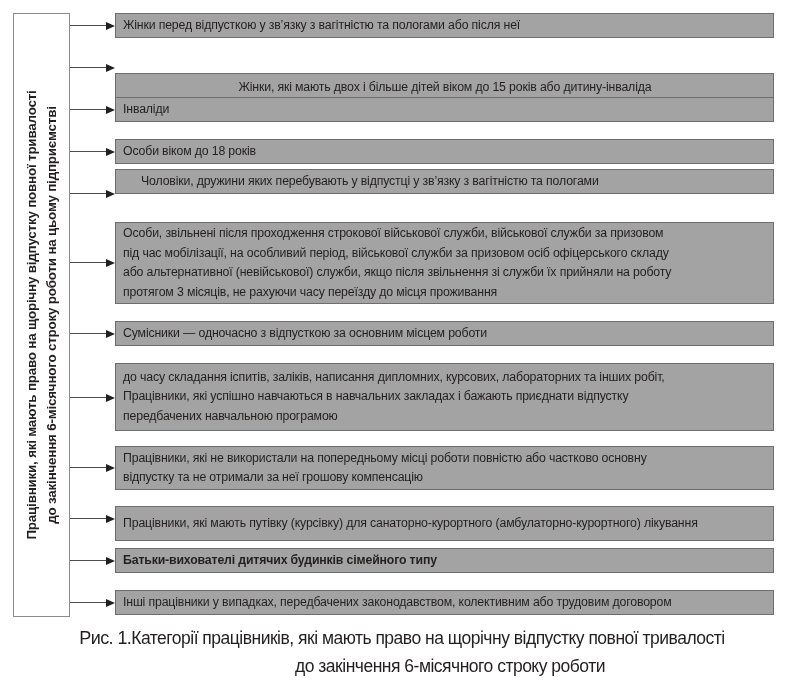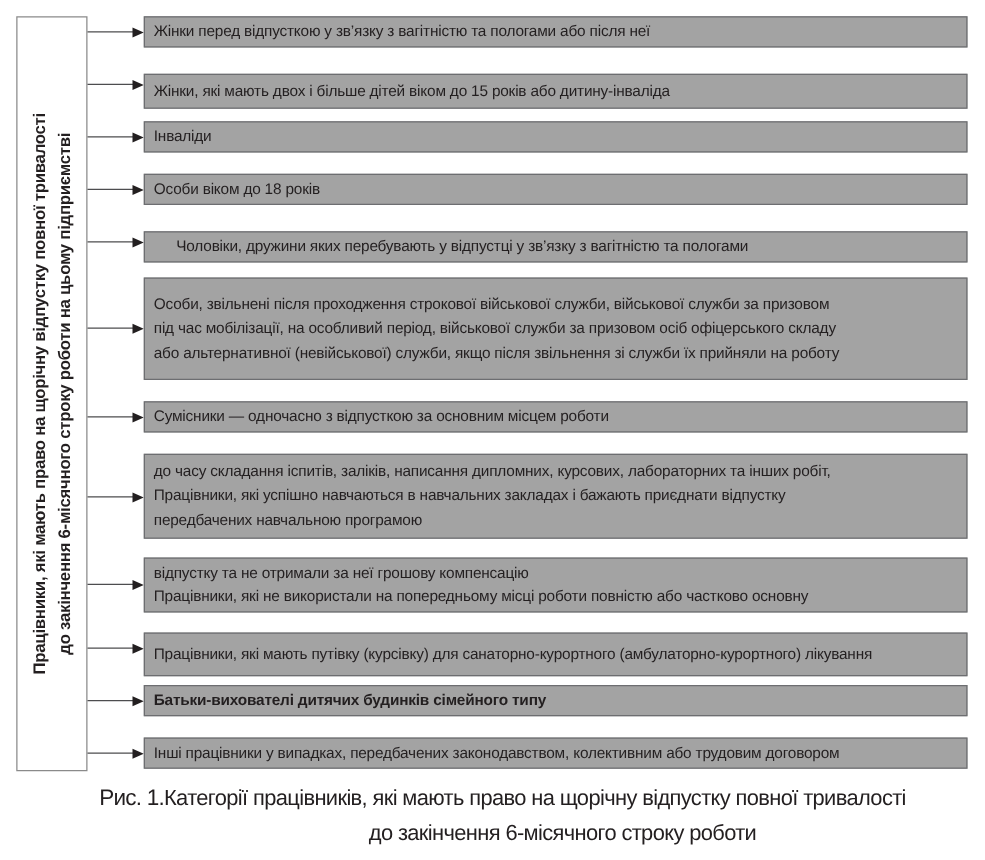--- a/index.html
+++ b/index.html
@@ -73,48 +73,49 @@
       <div class="arrow"></div>
     </div>
   <div class="conn" style="top:602px;">
       <div class="line"></div>
       <div class="arrow"></div>
     </div>
 
   <div class="item" style="top:13px;height:25px;">
     <span>Жінки перед відпусткою у зв’язку з вагітністю та пологами або після неї</span>
   </div>
-  <div class="item" style="top:59px;height:28px;">
+  <div class="item" style="top:73px;height:28px;align-items:center;">
     <span>Жінки, які мають двох і більше дітей віком до 15 років або дитину-інваліда</span>
   </div>
   <div class="item" style="top:97px;height:25px;">
     <span>Інваліди</span>
   </div>
   <div class="item" style="top:139px;height:25px;">
     <span>Особи віком до 18 років</span>
   </div>
-  <div class="item" style="top:185px;height:25px;padding-left:25px;">
+  <div class="item" style="top:169px;height:25px;padding-left:25px;">
     <span>Чоловіки, дружини яких перебувають у відпустці у зв’язку з вагітністю та пологами</span>
   </div>
   <div class="item" style="top:222px;height:82px;line-height:19.5px;">
     <span>Особи, звільнені після проходження строкової військової служби, військової служби за призовом</span>
     <span>під час мобілізації, на особливий період, військової служби за призовом осіб офіцерського складу</span>
     <span>або альтернативної (невійськової) служби, якщо після звільнення зі служби їх прийняли на роботу</span>
+    <span>протягом 3 місяців, не рахуючи часу переїзду до місця проживання</span>
   </div>
   <div class="item" style="top:321px;height:25px;">
     <span>Сумісники — одночасно з відпусткою за основним місцем роботи</span>
   </div>
   <div class="item" style="top:363px;height:68px;line-height:19.5px;">
     <span>до часу складання іспитів, заліків, написання дипломних, курсових, лабораторних та інших робіт,</span>
     <span>Працівники, які успішно навчаються в навчальних закладах і бажають приєднати відпустку</span>
     <span>передбачених навчальною програмою</span>
   </div>
   <div class="item" style="top:446px;height:44px;line-height:19px;">
+    <span>Працівники, які не використали на попередньому місці роботи повністю або частково основну</span>
     <span>відпустку та не отримали за неї грошову компенсацію</span>
-    <span>Працівники, які не використали на попередньому місці роботи повністю або частково основну</span>
   </div>
   <div class="item" style="top:506px;height:35px;">
     <span>Працівники, які мають путівку (курсівку) для санаторно-курортного (амбулаторно-курортного) лікування</span>
   </div>
   <div class="item" style="top:548px;height:25px;font-weight:bold;">
     <span>Батьки-вихователі дитячих будинків сімейного типу</span>
   </div>
   <div class="item" style="top:590px;height:25px;">
     <span>Інші працівники у випадках, передбачених законодавством, колективним або трудовим договором</span>
   </div>

